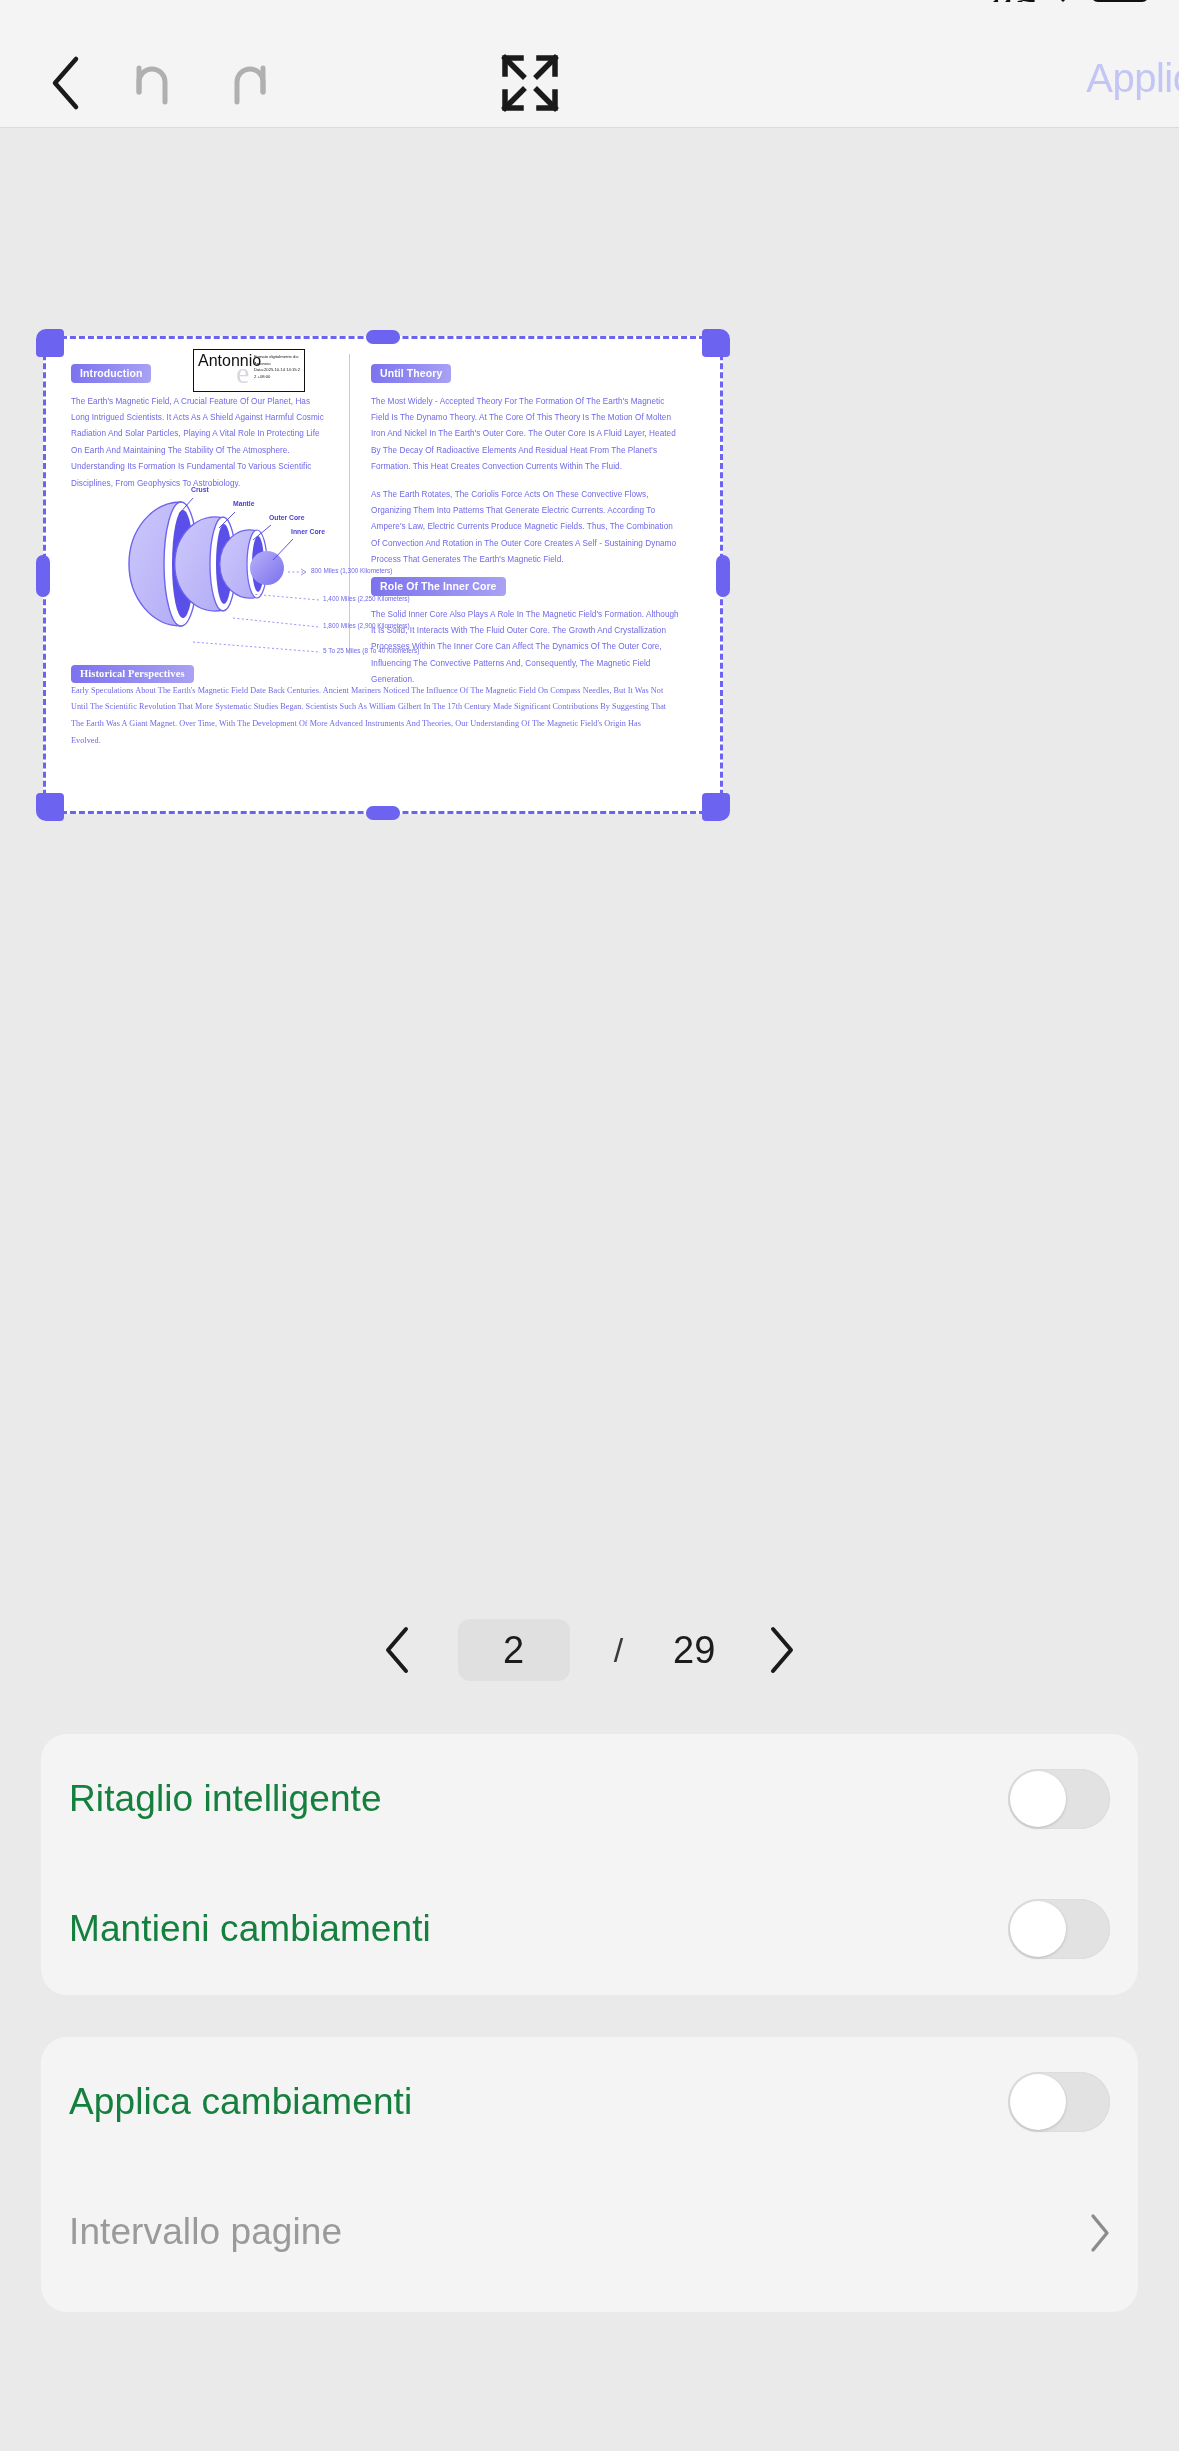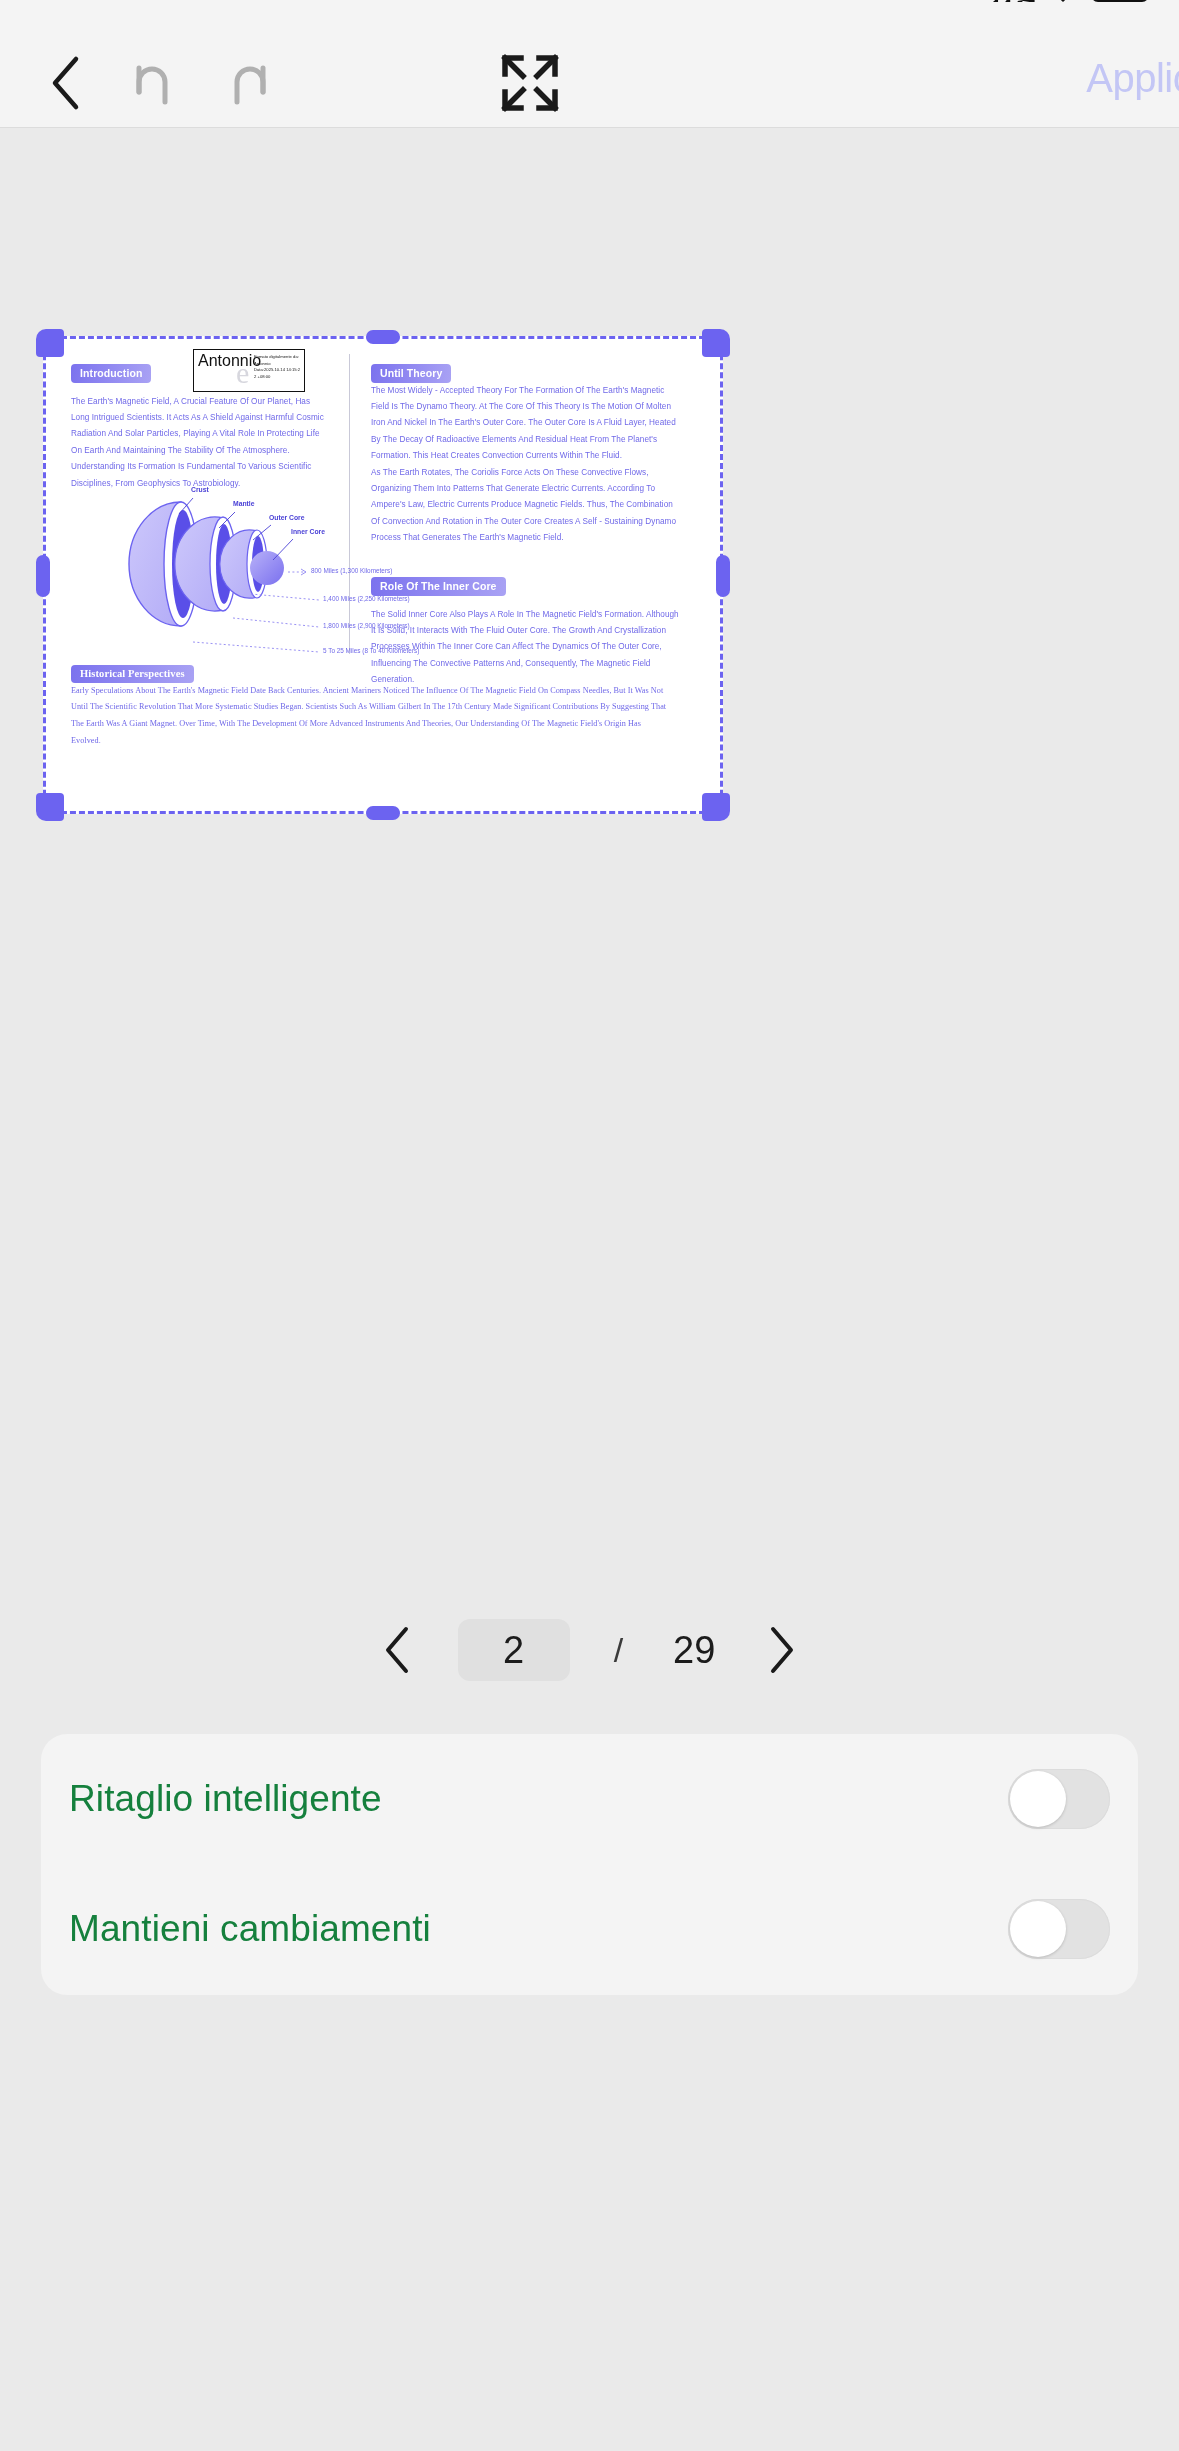--- a/index.html
+++ b/index.html
@@ -172,21 +172,21 @@
 
   
   .diagram { position: absolute; left: 30px; top: 140px; width: 280px; height: 180px; }
   .dlabel { position: absolute; font-size: 6.8px; font-weight: bold; color: #4a41d6; white-space: nowrap; }
   .dmeasure { position: absolute; font-size: 6.4px; color: #6f68e8; white-space: nowrap; }
 
   .blk-hist { position: absolute; left: 28px; top: 327px; width: 600px; font-family: Liberation Serif, serif; }
   .blk-hist .body-text { line-height: 2.05; }
 
   .blk-dynamo { position: absolute; left: 328px; top: 27px; width: 310px; }
-  .blk-dynamo .body-text { }
+  .blk-dynamo .body-text { margin-top: 11px; }
   .blk-inner { position: absolute; left: 328px; top: 240px; width: 310px; }
   .blk-inner .body-text { margin-top: 11px; }
 
   
   .pager {
     position: absolute;
     top: 1585px; left: 0;
     width: 1179px; height: 130px;
     display: flex; align-items: center; justify-content: center; gap: 0;
   }
@@ -454,14 +454,32 @@
     </div>
     <div class="row">
       <span class="row-label">Mantieni cambiamenti</span>
       <span class="row-spacer"></span>
       <span class="toggle">
         <span class="knob"></span>
       </span>
     </div>
   </div>
 
+  <div class="card card-b">
+    <div class="row">
+      <span class="row-label">Applica cambiamenti</span>
+      <span class="row-spacer"></span>
+      <span class="toggle">
+        <span class="knob"></span>
+      </span>
+    </div>
+    <div class="row">
+      <span class="row-label muted">Intervallo pagine</span>
+      <span class="row-spacer"></span>
+      <span class="chev-right">
+        <svg width="24" height="42" viewBox="0 0 24 42">
+          <path d="M5 4 L19 21 L5 38" fill="none" stroke="#8c8c8c" stroke-width="3.4" stroke-linecap="round" stroke-linejoin="round"></path>
+        </svg>
+      </span>
+    </div>
+  </div>
 
 </div>
 
 </body></html>

